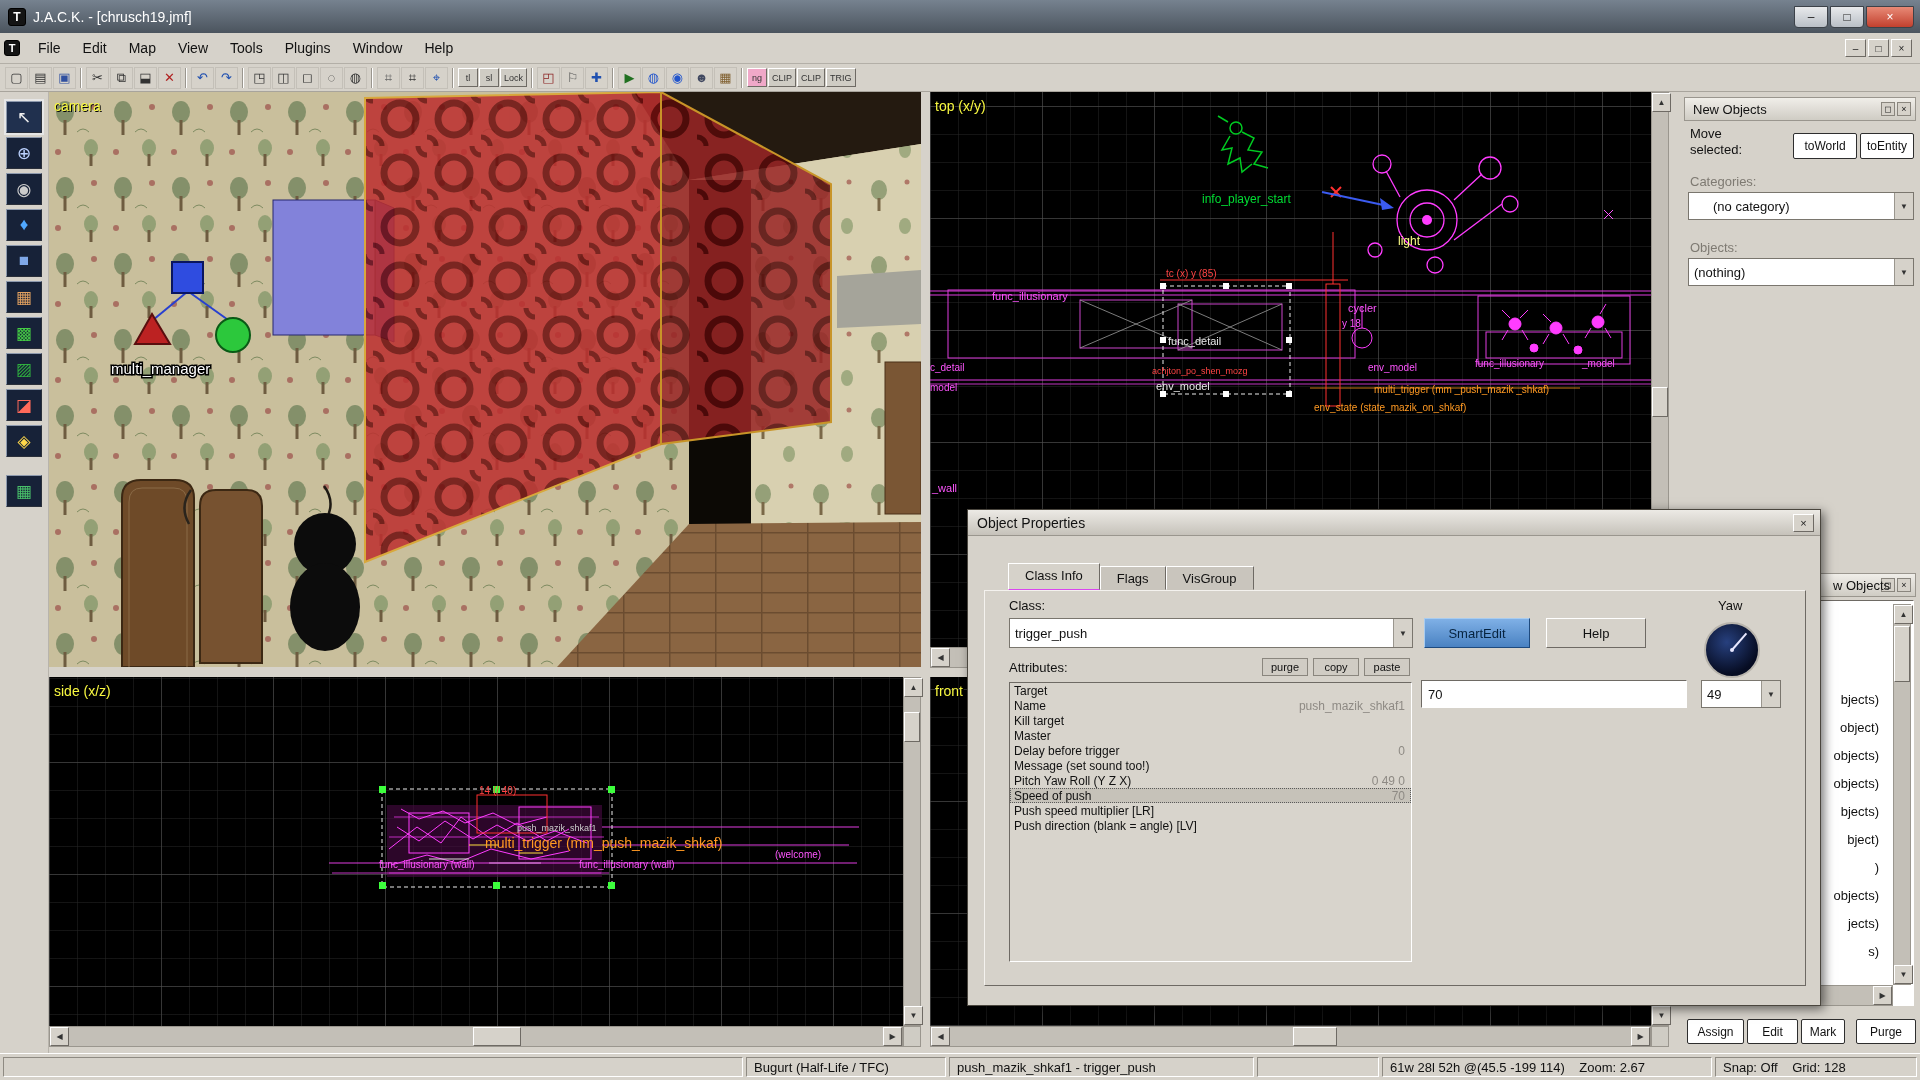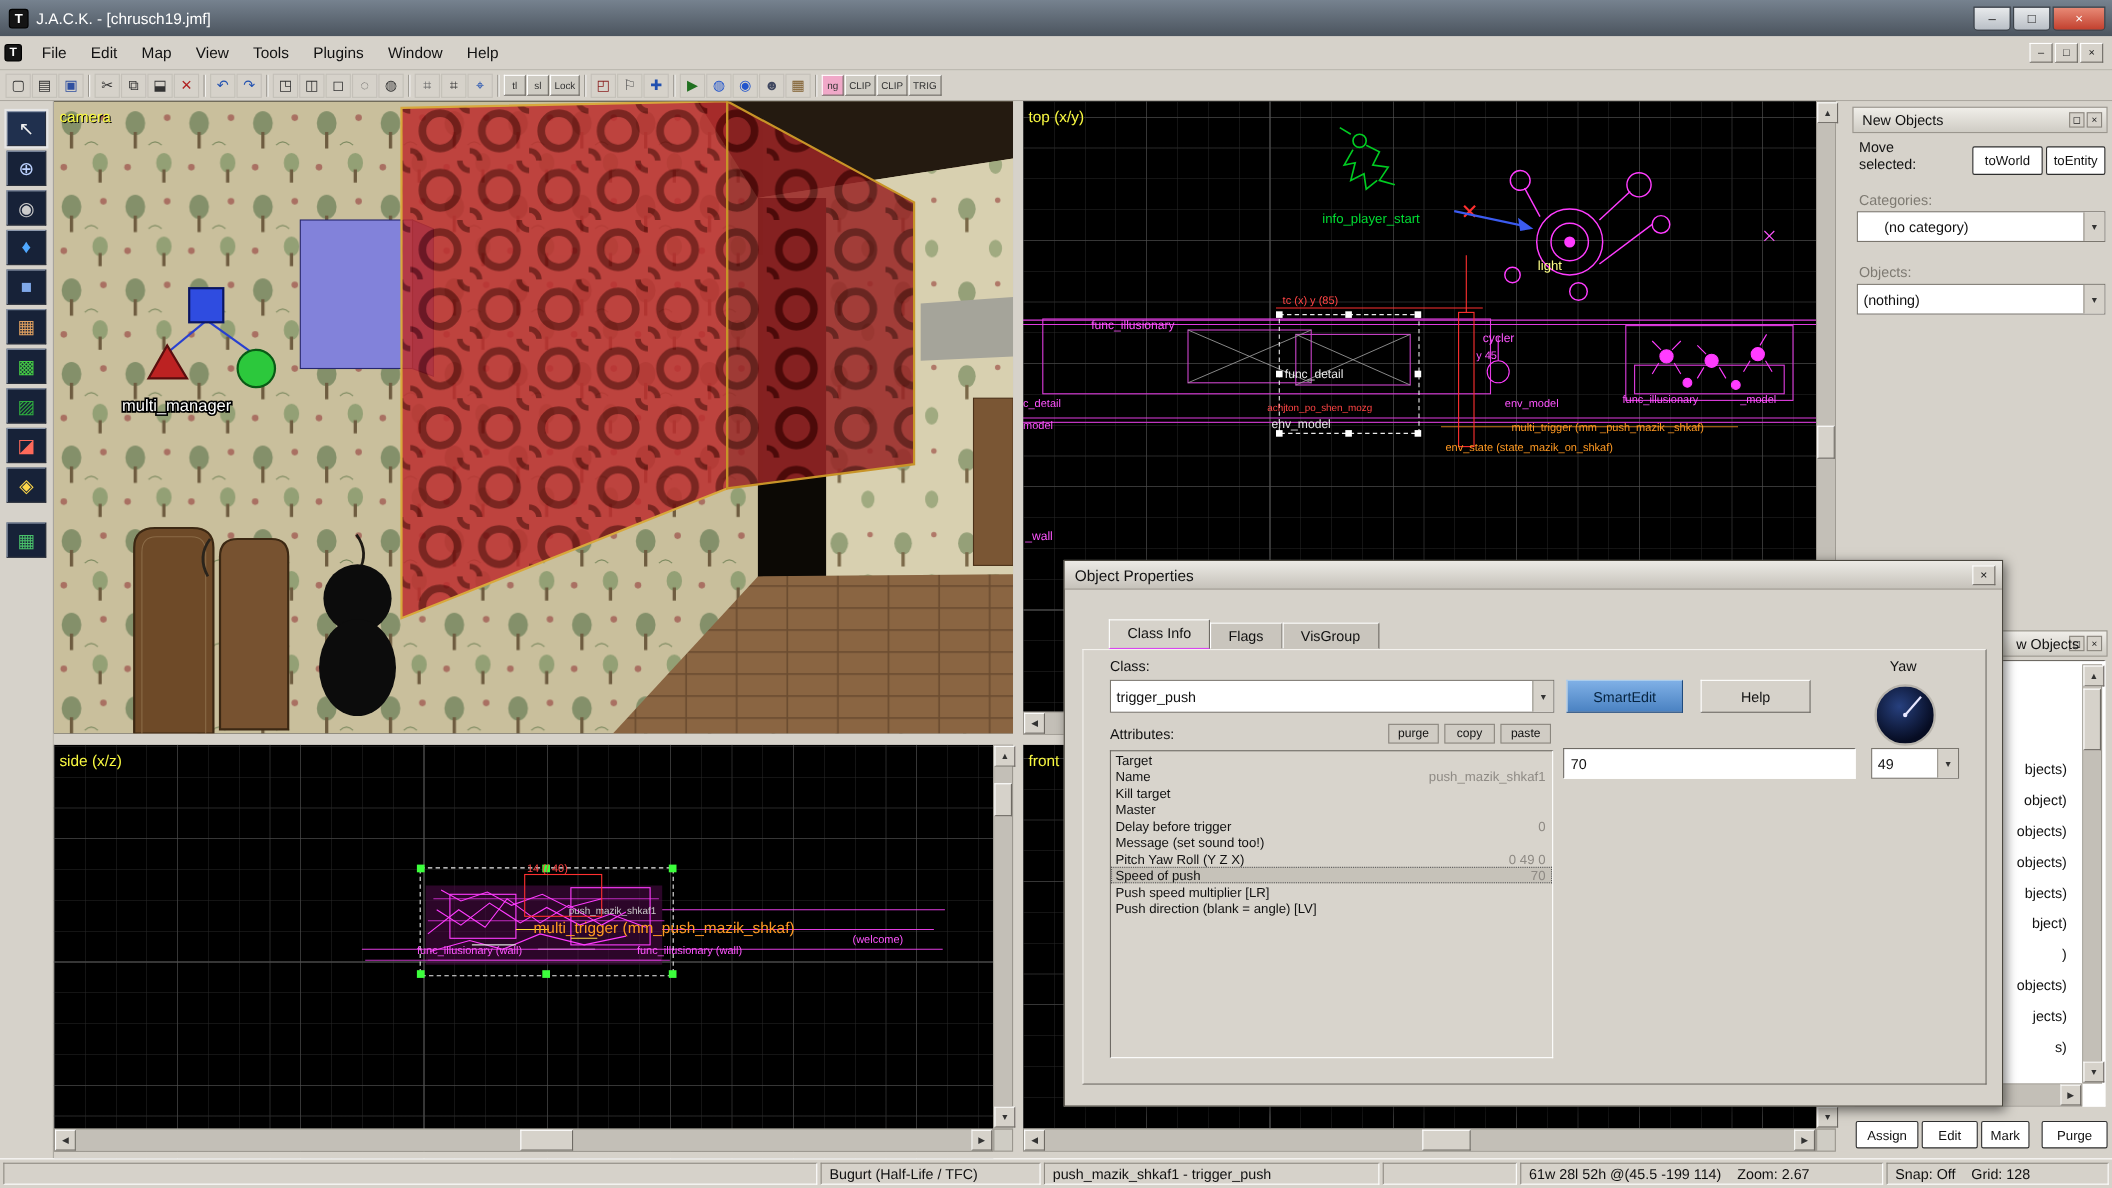--- a/index.html
+++ b/index.html
@@ -368,21 +368,21 @@
           <rect x="356" y="299" width="6" height="6"></rect>
       </g>
     </svg>
     <span class="vp-title">top (x/y)</span>
   <span class="vlab" style="left: 272px; top: 100px; color: rgb(0, 221, 51); font-size: 12px;">info_player_start</span>
       <span class="vlab" style="left: 468px; top: 142px; color: rgb(255, 255, 136); font-size: 12px;">light</span>
       <span class="vlab" style="left: 62px; top: 198px; color: rgb(255, 85, 255); font-size: 11px;">func_illusionary</span>
       <span class="vlab" style="left: 236px; top: 176px; color: rgb(255, 68, 68); font-size: 10px;">tc (x) y (85)</span>
       <span class="vlab" style="left: 238px; top: 243px; color: rgb(232, 232, 232); font-size: 11px;">func_detail</span>
       <span class="vlab" style="left: 418px; top: 210px; color: rgb(255, 85, 255); font-size: 11px;">cycler</span>
-      <span class="vlab" style="left: 412px; top: 226px; color: rgb(255, 85, 255); font-size: 10px;">y 45</span>
+      <span class="vlab" style="left: 412px; top: 226px; color: rgb(255, 85, 255); font-size: 10px;">y 18</span>
       <span class="vlab" style="left: 226px; top: 288px; color: rgb(232, 232, 232); font-size: 11px;">env_model</span>
       <span class="vlab" style="left: 222px; top: 274px; color: rgb(255, 68, 68); font-size: 9px;">achjton_po_shen_mozg</span>
       <span class="vlab" style="left: 438px; top: 270px; color: rgb(255, 85, 255); font-size: 10px;">env_model</span>
       <span class="vlab" style="left: 545px; top: 266px; color: rgb(255, 85, 255); font-size: 10px;">func_illusionary</span>
       <span class="vlab" style="left: 652px; top: 266px; color: rgb(255, 85, 255); font-size: 10px;">_model</span>
       <span class="vlab" style="left: 396px; top: 292px; color: rgb(255, 153, 34); font-size: 10px; margin-left: 48px;">multi_trigger (mm _push_mazik _shkaf)</span>
       <span class="vlab" style="left: 384px; top: 310px; color: rgb(255, 153, 34); font-size: 10px;">env_state (state_mazik_on_shkaf)</span>
       <span class="vlab" style="left: 0px; top: 270px; color: rgb(255, 85, 255); font-size: 10px;">c_detail</span>
       <span class="vlab" style="left: 0px; top: 290px; color: rgb(255, 85, 255); font-size: 10px;">model</span>
       <span class="vlab" style="left: 2px; top: 390px; color: rgb(255, 85, 255); font-size: 11px;">_wall</span>

